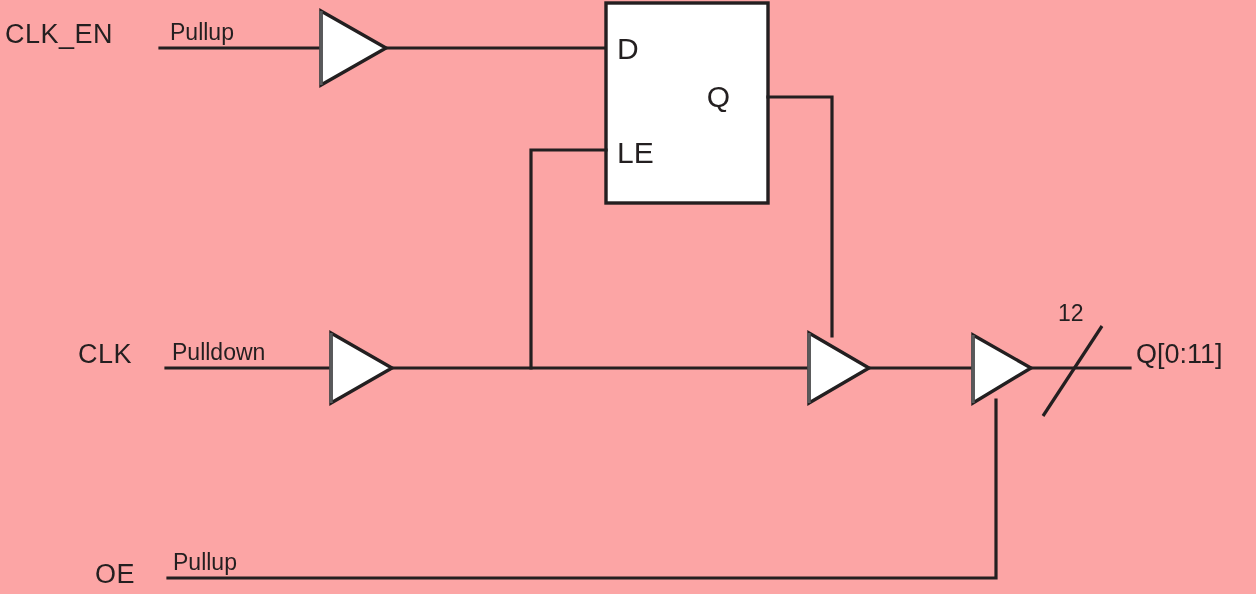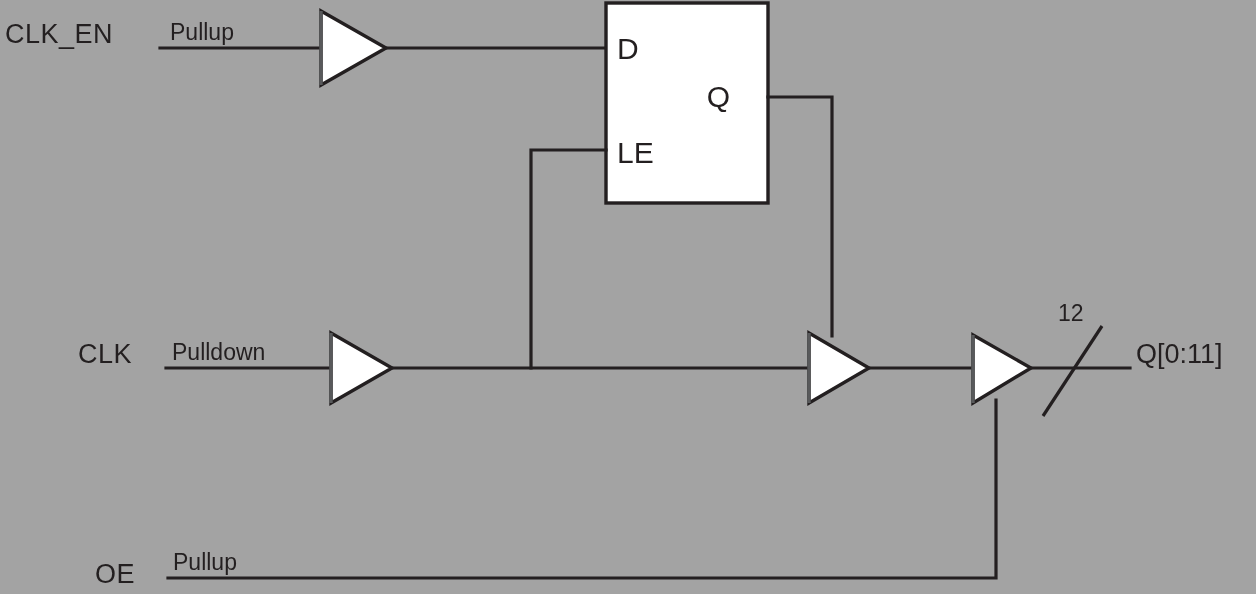--- a/index.html
+++ b/index.html
@@ -10,21 +10,21 @@
   body {
     width: 1256px;
     height: 594px;
     font-family: "Liberation Sans", sans-serif;
     overflow: hidden;
   }
   #schematic-root {
     position: relative;
     width: 1256px;
     height: 594px;
-    background: #a3a3a3;
+    background: #fca5a5;
   }
   svg.schematic {
     display: block;
     width: 1256px;
     height: 594px;
   }
   .wire {
     stroke: #231f20;
     stroke-width: 3.2;
     fill: none;

